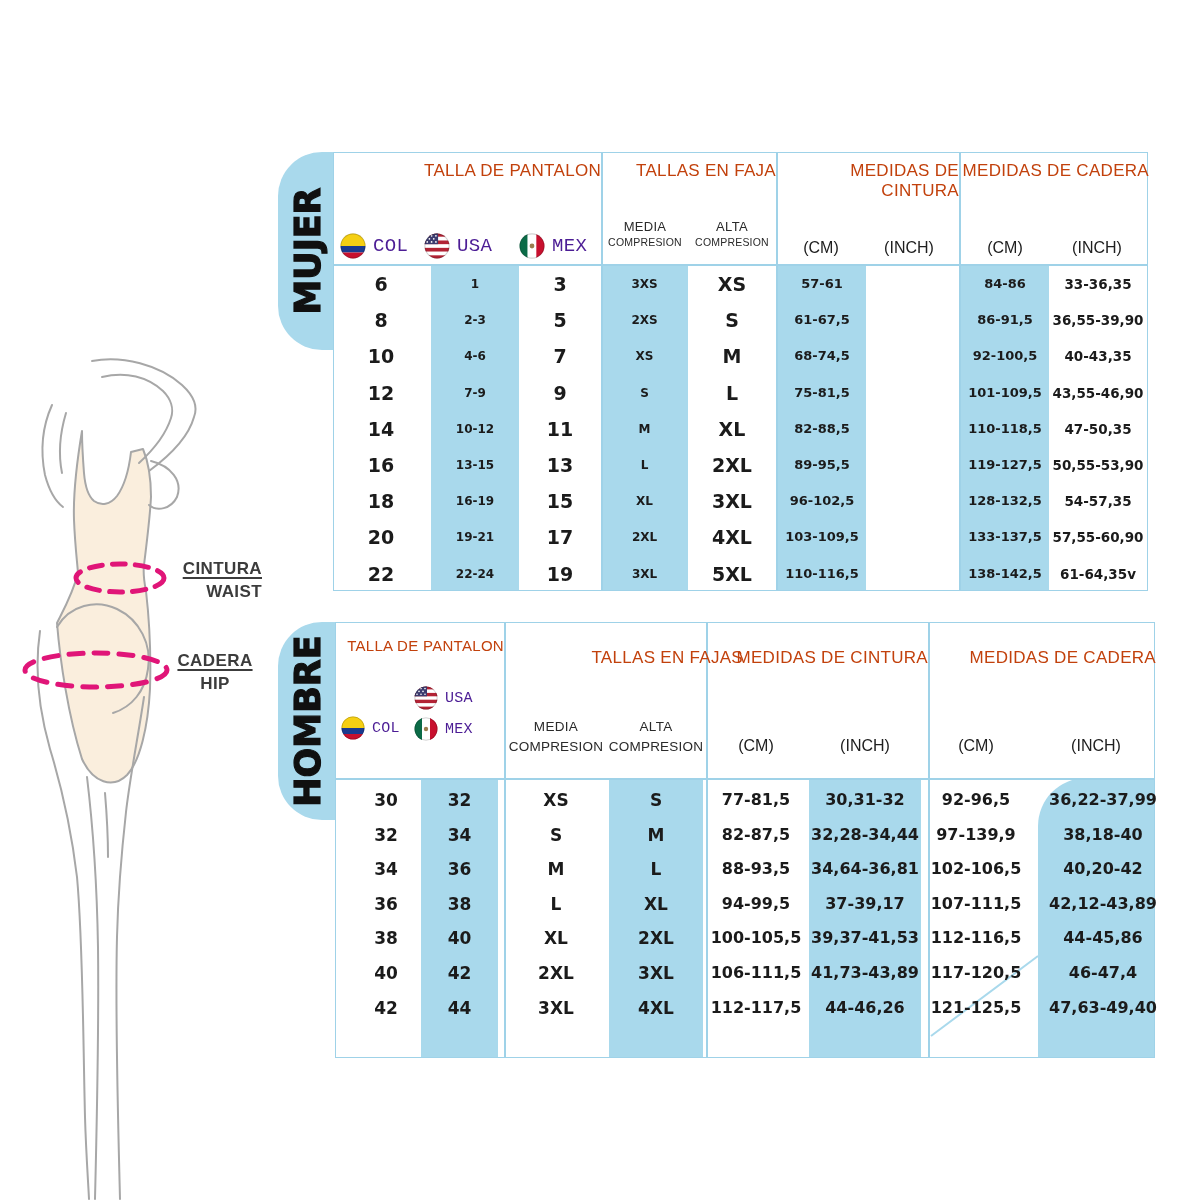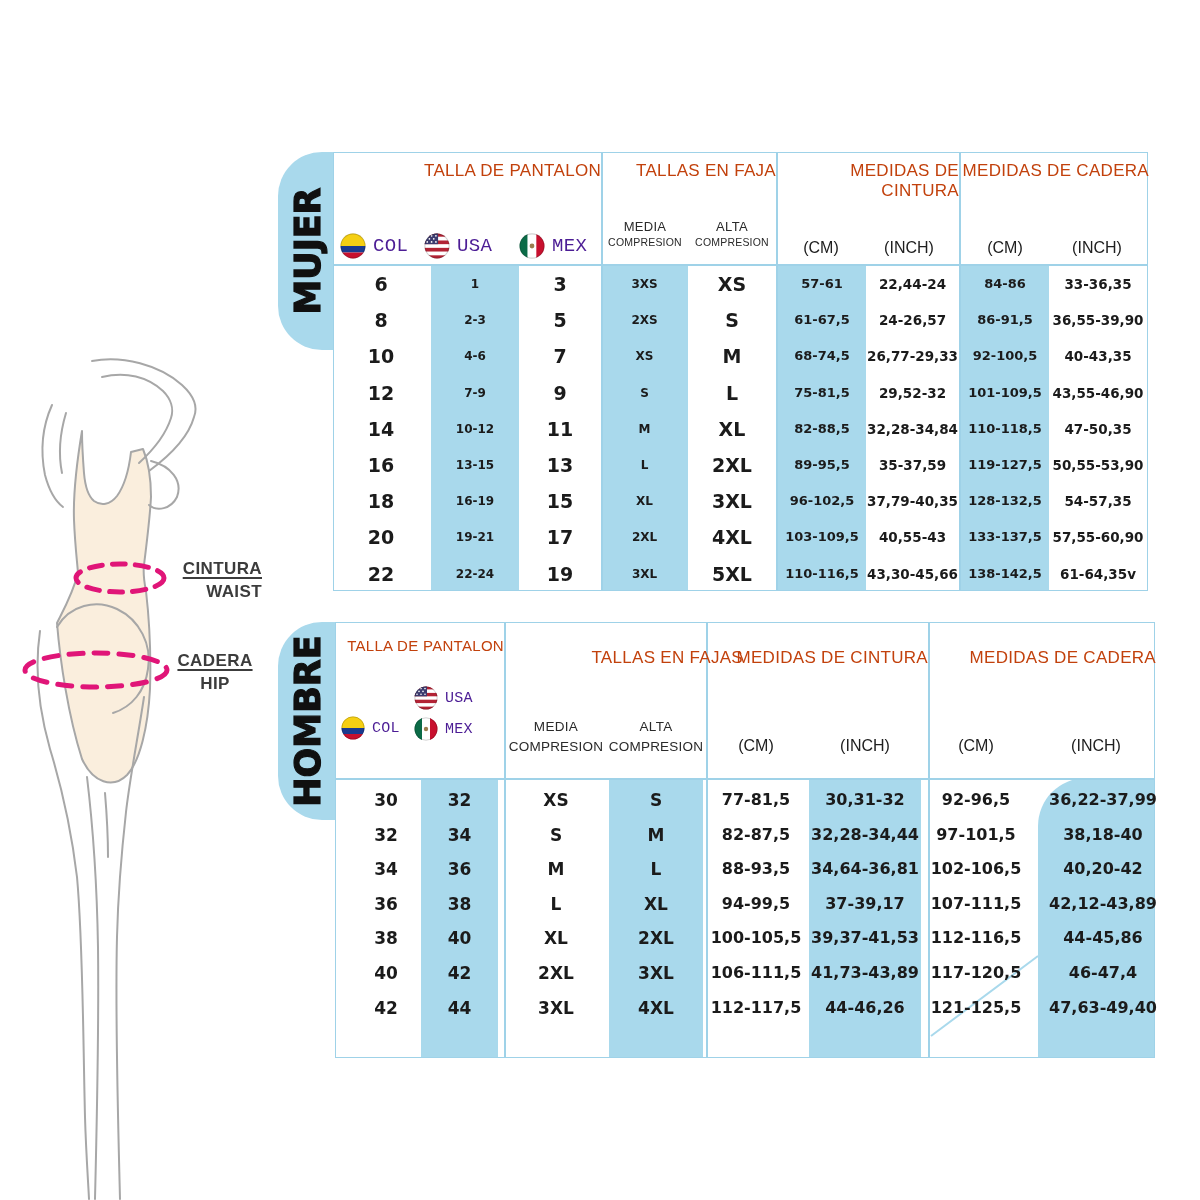--- a/index.html
+++ b/index.html
@@ -261,31 +261,20 @@
       <span>57-61</span>
       <span>61-67,5</span>
       <span>68-74,5</span>
       <span>75-81,5</span>
       <span>82-88,5</span>
       <span>89-95,5</span>
       <span>96-102,5</span>
       <span>103-109,5</span>
       <span>110-116,5</span>
     </div>
-    <div class="colblk fs14" style="left:532px; width:93px;">
-      <span>22,44-24</span>
-      <span>24-26,57</span>
-      <span>26,77-29,33</span>
-      <span>29,52-32</span>
-      <span>32,28-34,84</span>
-      <span>35-37,59</span>
-      <span>37,79-40,35</span>
-      <span>40,55-43</span>
-      <span>43,30-45,66</span>
-    </div>
     <div class="colblk fs13" style="left:627px; width:88px;">
       <span>84-86</span>
       <span>86-91,5</span>
       <span>92-100,5</span>
       <span>101-109,5</span>
       <span>110-118,5</span>
       <span>119-127,5</span>
       <span>128-132,5</span>
       <span>133-137,5</span>
       <span>138-142,5</span>
@@ -452,21 +441,21 @@
       <span>30,31-32</span>
       <span>32,28-34,44</span>
       <span>34,64-36,81</span>
       <span>37-39,17</span>
       <span>39,37-41,53</span>
       <span>41,73-43,89</span>
       <span>44-46,26</span>
     </div>
     <div class="colblk fs16" style="left:590px; width:100px;">
       <span>92-96,5</span>
-      <span>97-101,5</span>
+      <span>97-139,9</span>
       <span>102-106,5</span>
       <span>107-111,5</span>
       <span>112-116,5</span>
       <span>117-120,5</span>
       <span>121-125,5</span>
     </div>
     <div class="colblk fs16" style="left:702px; width:116px;padding-left:7px;">
       <span>36,22-37,99</span>
       <span>38,18-40</span>
       <span>40,20-42</span>

